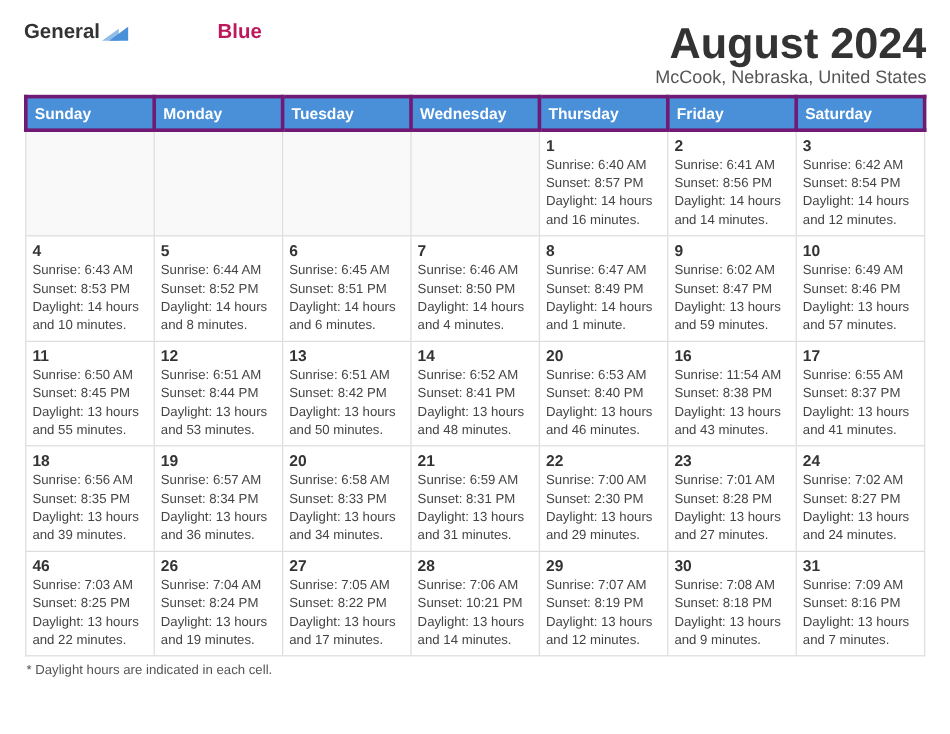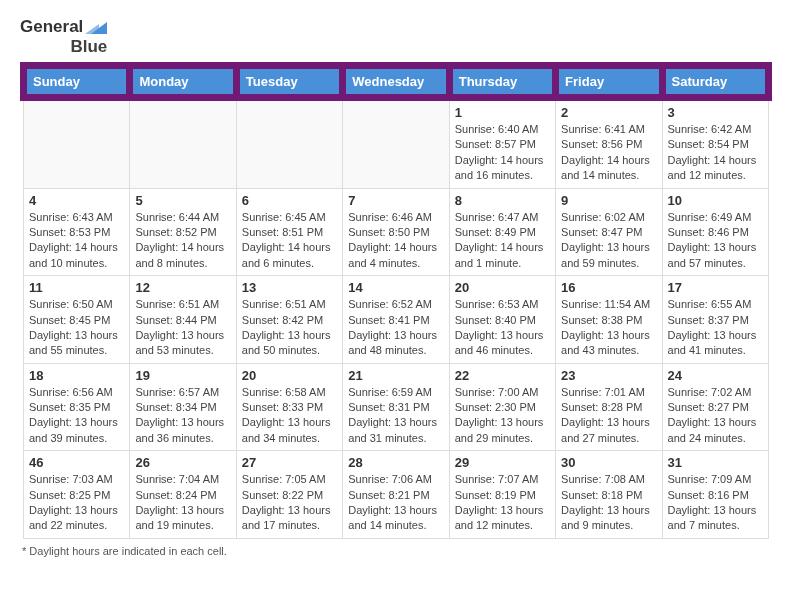--- a/index.html
+++ b/index.html
@@ -43,21 +43,21 @@
       border-collapse: collapse;
       margin-top: 6px;
     }
     .calendar-table th {
       background: #4a90d9;
       color: #fff;
       font-size: 13px;
       font-weight: bold;
       padding: 5px 6px;
       text-align: left;
-      border: 7px solid #701a75;
+      border: 3px solid #701a75;
     }
     .calendar-table td {
       border: 1px solid #ddd;
       vertical-align: top;
       padding: 4px 5px;
       font-size: 10.5px;
       color: #333;
       width: calc(100% / 7);
       height: 78px;
     }
@@ -77,22 +77,23 @@
       line-height: 1.4;
     }
     .footer-note {
       font-size: 11px;
       color: #555;
       margin-top: 6px;
       padding-left: 2px;
     }
     .logo-wrapper {
       display: flex;
-      flex-direction: column;
-      align-items: flex-end;
+      flex-direction: row;
+      align-items: center;
+      gap: 34px;
     }
     .logo-line1 {
       display: flex;
       align-items: center;
     }
     .logo-line2 {
       margin-left: 0;
     }
   </style>
 </head>
@@ -103,22 +104,26 @@
     <div class="logo-wrapper">
       <div class="logo-line1">
         <span style="font-size:17px;font-weight:bold;color:#333;line-height:1.1;">General</span>
 
         <svg class="logo-icon" viewBox="0 0 22 22">
           <polygon points="6,18 22,6 22,18" fill="#4a90d9"></polygon>
           <polygon points="0,18 14,8 14,18" fill="#4a90d9" opacity="0.6"></polygon>
         </svg>
       </div>
       <div class="logo-line2">
-        <span style="font-size:17px;font-weight:bold;color:#404040;line-height:1;">Blue</span>
+        <span style="font-size:17px;font-weight:bold;color:#be185d;line-height:1;margin-left:40px;">Blue</span>
       </div>
+    </div>
+    <div class="title-area">
+      <div class="main-title">August 2024</div>
+      <div class="subtitle">McCook, Nebraska, United States</div>
     </div>
   </div>
 
   <table class="calendar-table">
     <thead>
       <tr>
 
       <th>Sunday</th>
           <th>Monday</th>
           <th>Tuesday</th>
@@ -327,21 +332,21 @@
           <td>
             <span class="day-num">27</span>
             <div class="day-info">Sunrise: 7:05 AM
 Sunset: 8:22 PM
 Daylight: 13 hours
 and 17 minutes.</div>
           </td>
           <td>
             <span class="day-num">28</span>
             <div class="day-info">Sunrise: 7:06 AM
-Sunset: 8:21 PM
+Sunset: 10:21 PM
 Daylight: 13 hours
 and 14 minutes.</div>
           </td>
           <td>
             <span class="day-num">29</span>
             <div class="day-info">Sunrise: 7:07 AM
 Sunset: 8:19 PM
 Daylight: 13 hours
 and 12 minutes.</div>
           </td>

